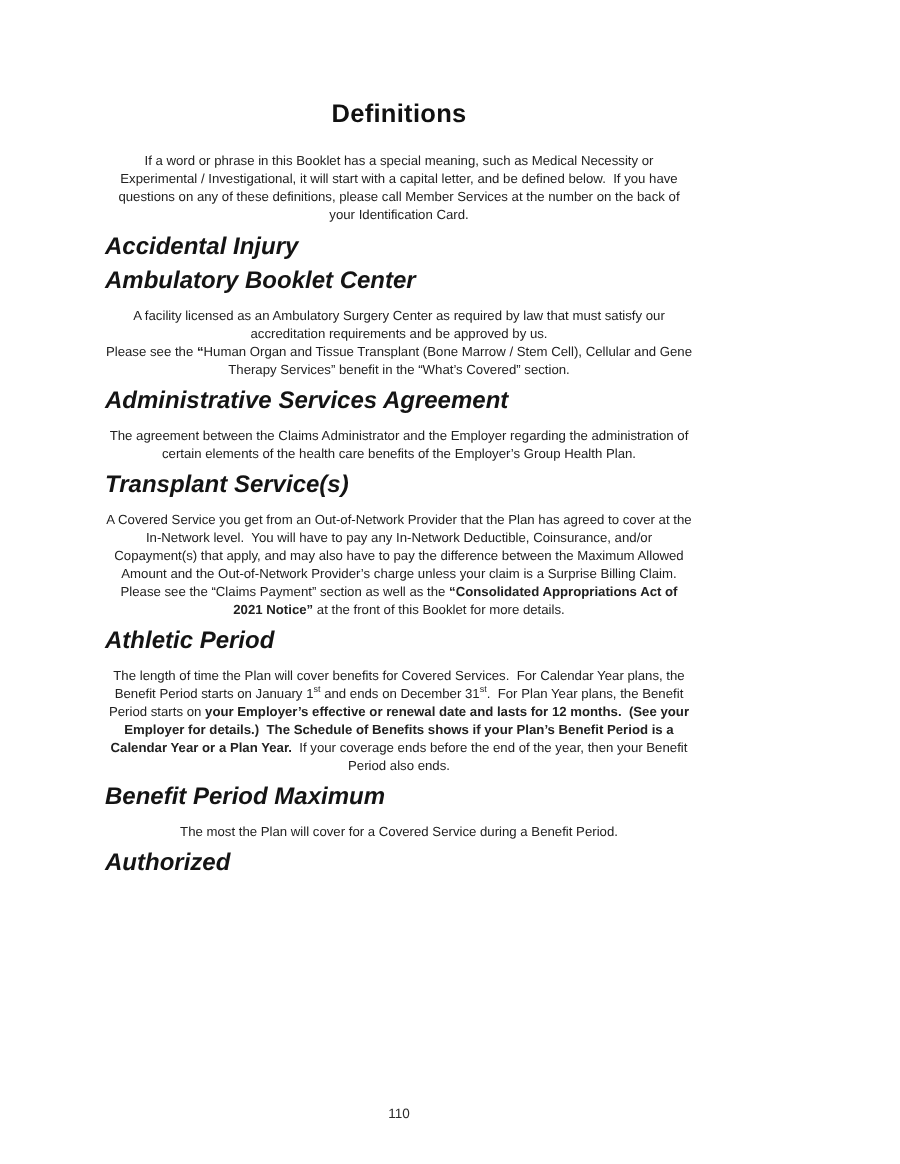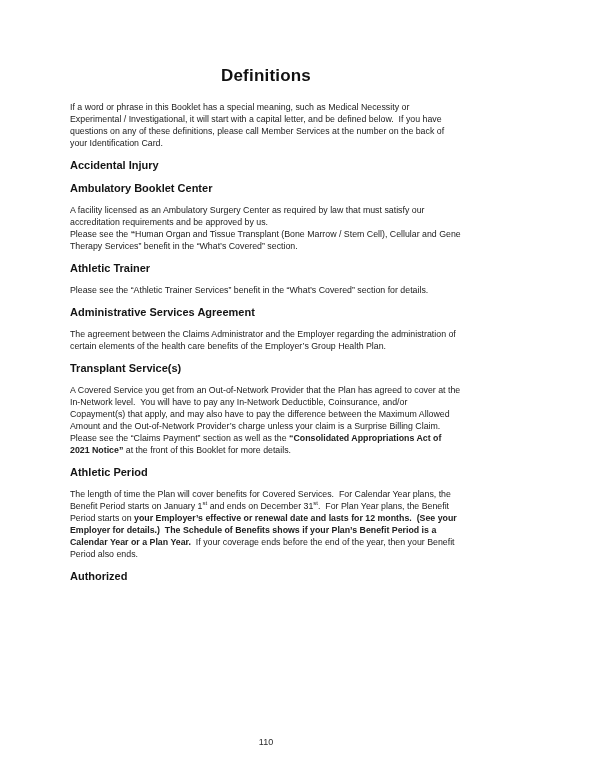--- a/index.html
+++ b/index.html
@@ -26,27 +26,29 @@
     margin: 0 0 15px 0;
     color: #111111;
     letter-spacing: 0.2px;
   }
   .body {
     font-size: 8.8px;
     line-height: 12px;
     margin: 0;
     white-space: pre-wrap;
     color: #212121;
+    text-align: center;
   }
   .def-heading {
-    font-size: 11px;
+    font-size: 16px;
     line-height: 14px;
     font-weight: bold;
     margin: 9px 0 9px 0;
     color: #141414;
+    font-style: italic;
   }
   .def-section { margin: 0; }
   .b { font-weight: bold; }
   sup {
     font-size: 6px;
     line-height: 0;
     vertical-align: super;
   }
   .page-number {
     position: absolute;
@@ -72,39 +74,39 @@
 
   <section class="def-section">
     <h2 class="def-heading">Ambulatory Booklet Center</h2>
   <p class="body"><span>A facility licensed as an Ambulatory Surgery Center as required by law that must satisfy our accreditation requirements and be approved by us.</span></p>
       </section>
 
   <section class="def-section">
   <p class="body"><span>Please see the </span><span class="b">“</span><span>Human Organ and Tissue Transplant (Bone Marrow / Stem Cell), Cellular and Gene Therapy Services” benefit in the “What’s Covered” section.</span></p>
       </section>
 
-  <section class="def-section">
-    <h2 class="def-heading">Athletic Trainer</h2>
-  <p class="body"><span>Please see the “Athletic Trainer Services” benefit in the “What’s Covered” section for details.</span></p>
-      </section>
 
   <section class="def-section">
     <h2 class="def-heading">Administrative Services Agreement</h2>
   <p class="body"><span>The agreement between the Claims Administrator and the Employer regarding the administration of certain elements of the health care benefits of the Employer’s Group Health Plan.</span></p>
       </section>
 
   <section class="def-section">
     <h2 class="def-heading">Transplant Service(s)</h2>
   <p class="body"><span>A Covered Service you get from an Out-of-Network Provider that the Plan has agreed to cover at the In-Network level.  You will have to pay any In-Network Deductible, Coinsurance, and/or Copayment(s) that apply, and may also have to pay the difference between the Maximum Allowed Amount and the Out-of-Network Provider’s charge unless your claim is a Surprise Billing Claim.  Please see the “Claims Payment” section as well as the </span><span class="b">“Consolidated Appropriations Act of 2021 Notice”</span><span> at the front of this Booklet for more details.</span></p>
       </section>
 
   <section class="def-section">
     <h2 class="def-heading">Athletic Period</h2>
   <p class="body"><span>The length of time the Plan will cover benefits for Covered Services.  For Calendar Year plans, the Benefit Period starts on January 1</span><sup>st</sup><span> and ends on December 31</span><sup>st</sup><span>.  For Plan Year plans, the Benefit Period starts on </span><span class="b">your Employer’s effective or renewal date and lasts for 12 months.  (See your Employer for details.)  The Schedule of Benefits shows if your Plan’s Benefit Period is a Calendar Year or a Plan Year.</span><span>  If your coverage ends before the end of the year, then your Benefit Period also ends.</span></p>
       </section>
 
+  <section class="def-section">
+    <h2 class="def-heading">Benefit Period Maximum</h2>
+  <p class="body"><span>The most the Plan will cover for a Covered Service during a Benefit Period.</span></p>
+      </section>
 
   <section class="def-section">
     <h2 class="def-heading">Authorized</h2>
   </section>
 </div>
   <div class="page-number">110</div>
 </div>
 
 </body></html>

